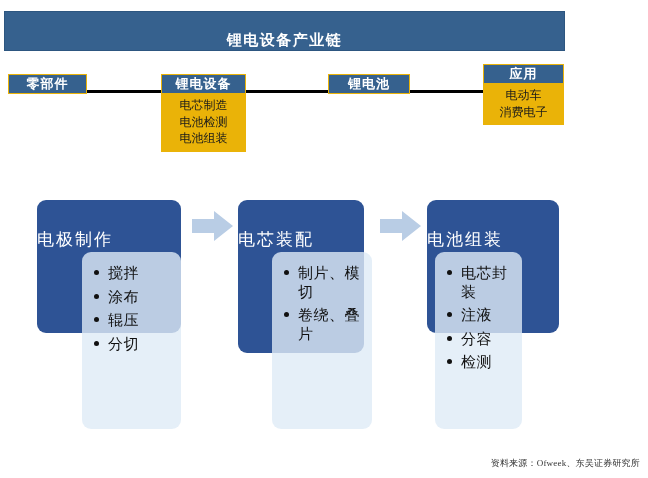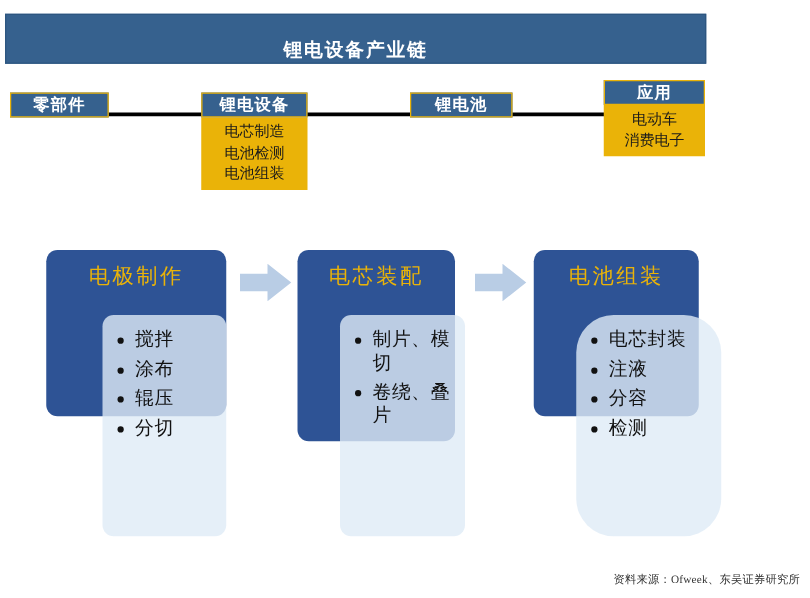--- a/index.html
+++ b/index.html
@@ -88,36 +88,35 @@
     position: absolute;
     background: #2E5395;
     border-radius: 9px;
     box-sizing: border-box;
     z-index: 2;
   }
   .proc-dark .proc-title {
     position: absolute;
     left: 0;
     right: 0;
-    top: 9px;
-    text-align: center;
-    color: #eab308;
+    top: 28px;
+    text-align: left;
+    color: #ffffff;
     font-size: 17px;
     letter-spacing: 2px;
     font-family: "Liberation Serif", "DejaVu Serif", serif;
   }
 
   .proc-light {
     position: absolute;
     background: rgba(222, 235, 246, 0.80);
     border-radius: 9px;
     box-sizing: border-box;
     z-index: 4;
     padding: 12px 2px 6px 6px;
-    font-family: Liberation Mono, monospace;
   }
   .proc-light ul {
     margin: 0;
     padding: 0 0 0 20px;
     list-style: none;
   }
   .proc-light li {
     position: relative;
     font-size: 15px;
     line-height: 1.24;
@@ -223,21 +222,21 @@
 
   <div class="proc-arrow" style="left:380px; top:211px;">
     <svg width="42" height="30" viewBox="0 0 42 30" xmlns="http://www.w3.org/2000/svg">
       <polygon points="0,8 22,8 22,0 41,15 22,30 22,22 0,22" fill="#B9CDE5"></polygon>
     </svg>
   </div>
 
   <div class="proc-dark" style="left:427px; top:200px; width:132px; height:133px;">
     <div class="proc-title">电池组装</div>
   </div>
-  <div class="proc-light" style="left:461px; top:252px; width:116px; height:177px;border-radius:30px;">
+  <div class="proc-light" style="left:435px; top:252px; width:87px; height:177px;">
     <ul>
       <li><span class="bullet"></span><span>电芯封装</span></li>
       <li><span class="bullet"></span><span>注液</span></li>
       <li><span class="bullet"></span><span>分容</span></li>
       <li><span class="bullet"></span><span>检测</span></li>
     </ul>
   </div>
 </div>
 
 <div id="source-note">资料来源：Ofweek、东吴证券研究所</div>

